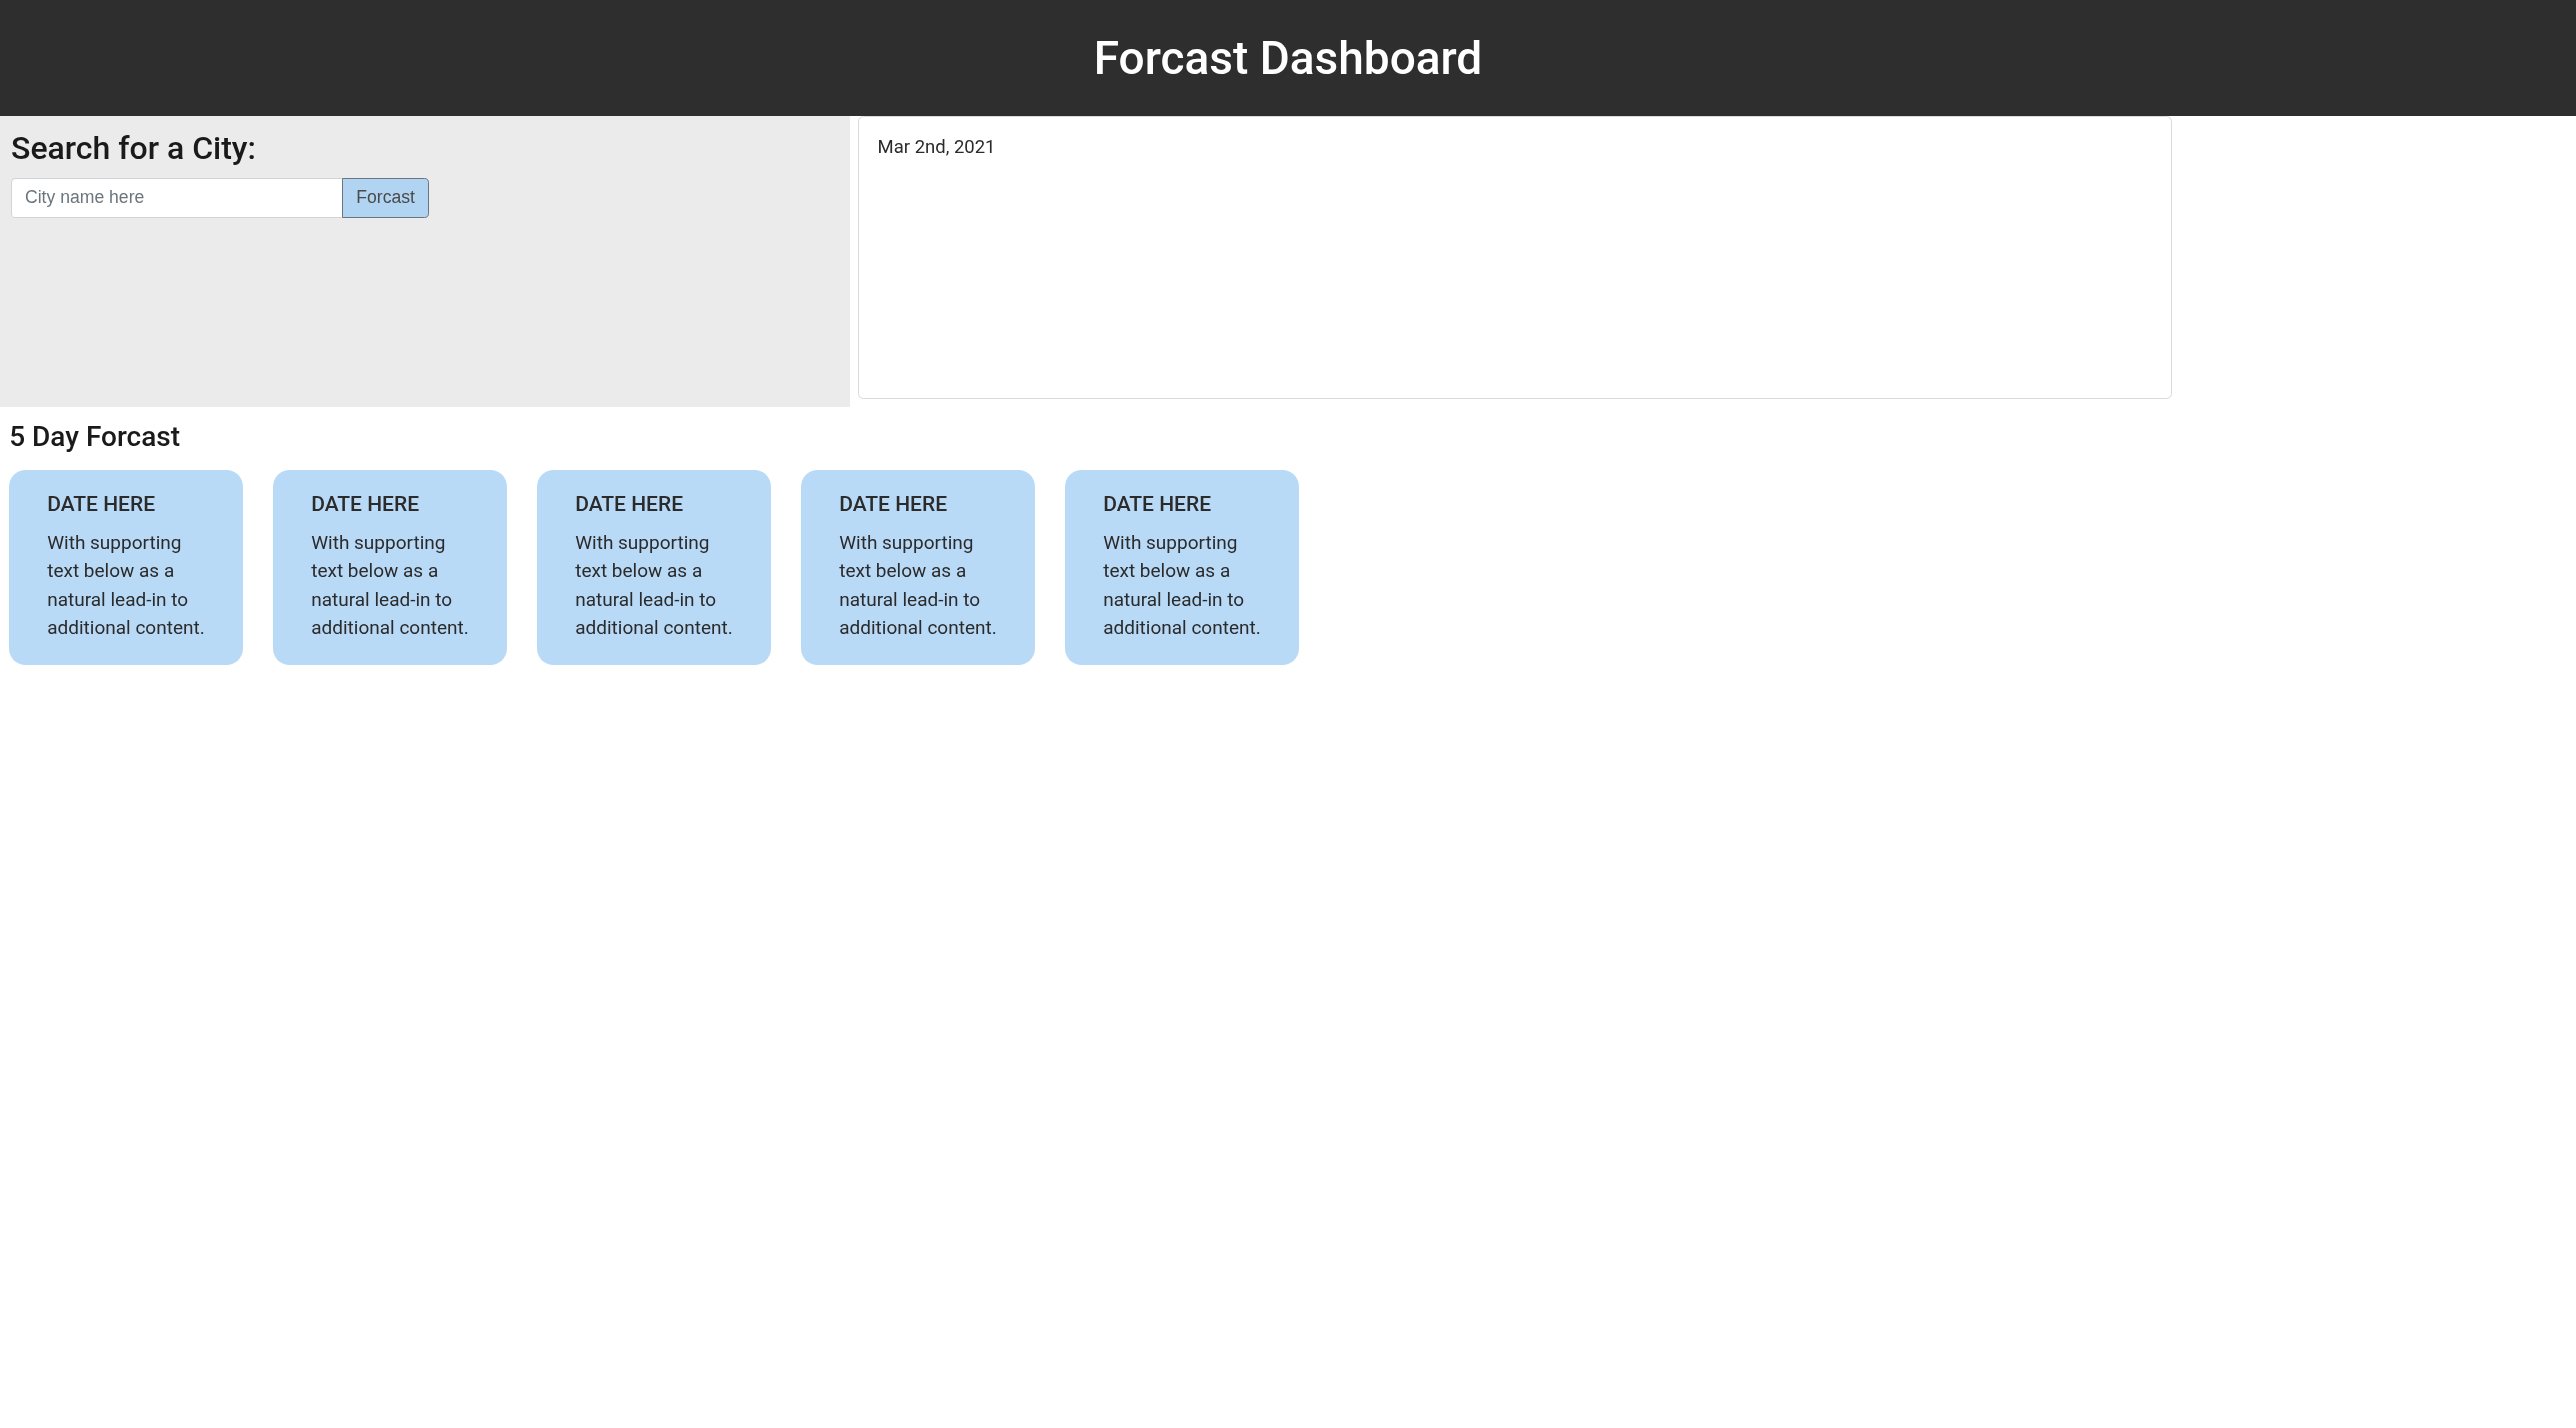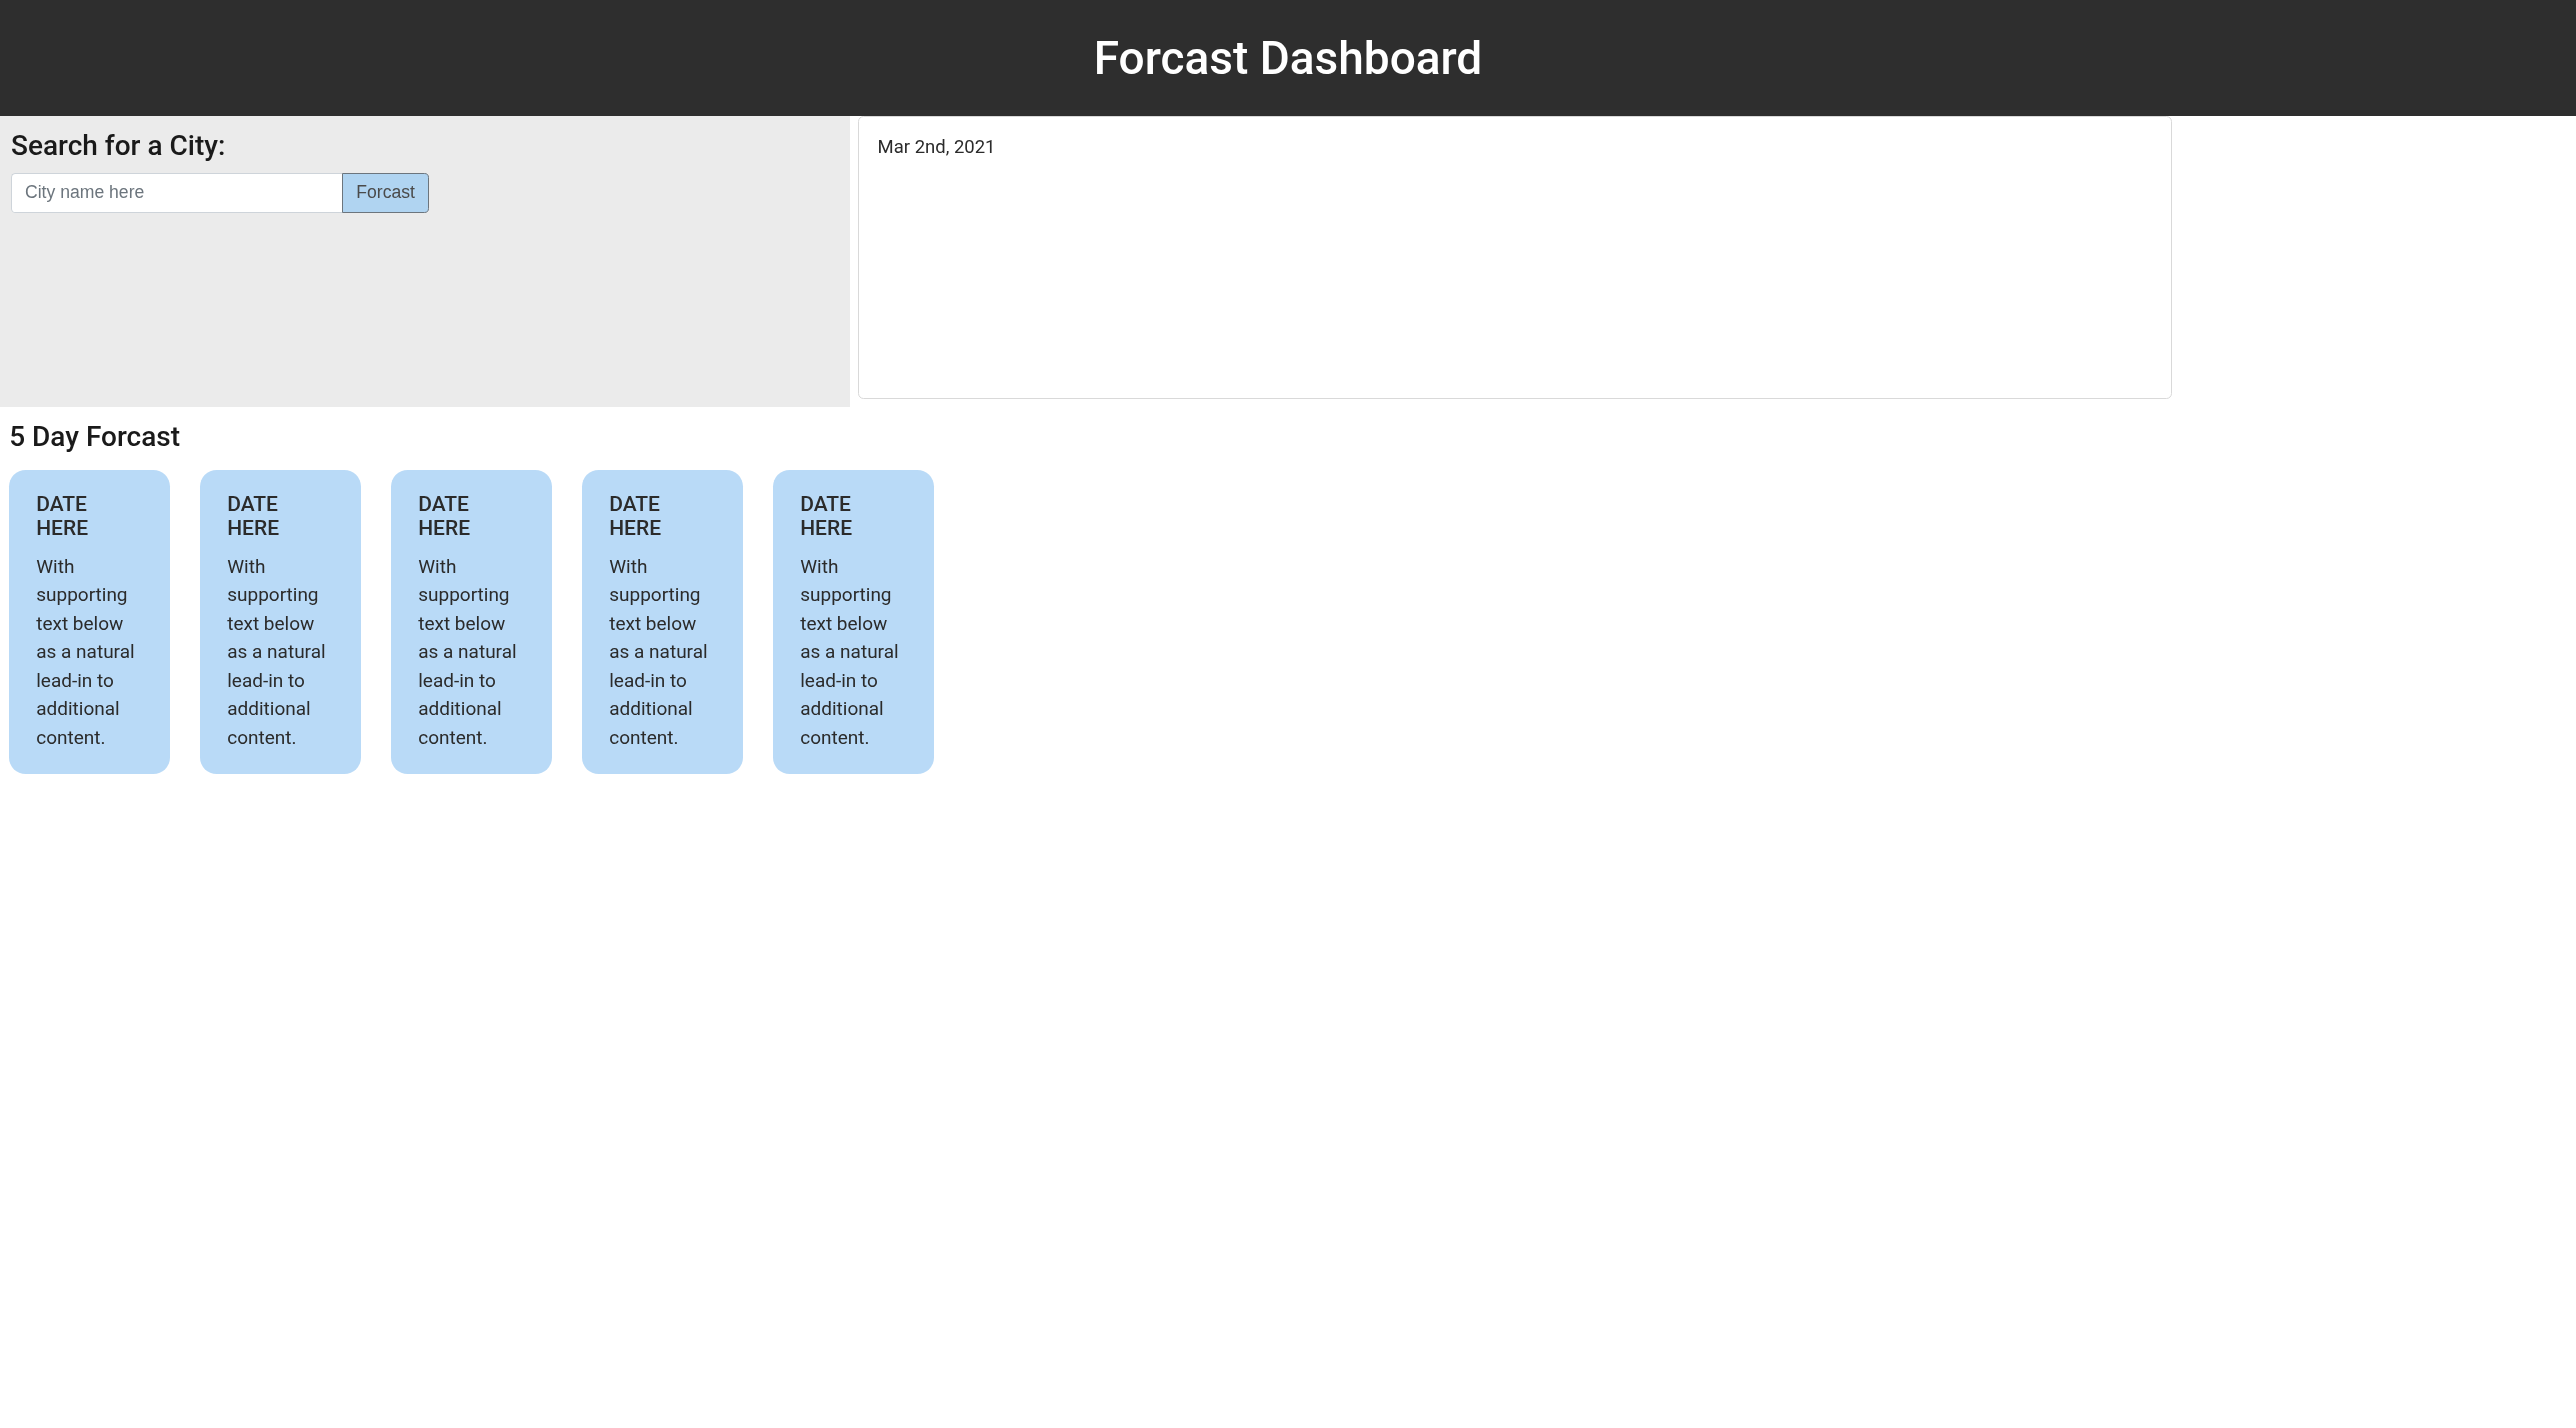--- a/index.html
+++ b/index.html
@@ -27,21 +27,21 @@
     align-items: stretch;
   }
   .search-panel {
     background: #ebebeb;
     width: 33%;
     min-width: 444px;
     padding: 13px 9.2px 13px 11px;
     min-height: 291px;
   }
   .search-panel h2 {
-    font-size: 28px;
+    font-size: 32px;
     font-weight: 500;
     margin-bottom: 11px;
     color: #1a1a1a;
   }
   .input-group {
     display: flex;
     width: 418px;
   }
   .city-input {
     flex: 1;
@@ -89,22 +89,22 @@
     margin-bottom: 16.6px;
     color: #1a1a1a;
   }
   .forecast-row {
     display: flex;
     gap: 30px;
   }
   .forecast-card {
     background: #b9daf7;
     border-radius: 16.6px;
-    padding: 22px 27px;
-    width: 161px;
+    padding: 22px 38px;
+    width: 234px;
   }
   .forecast-card h3 {
     font-size: 21px;
     font-weight: 500;
     color: #2b2b2b;
     margin-bottom: 13px;
   }
   .forecast-card p {
     font-size: 19px;
     line-height: 1.5;

